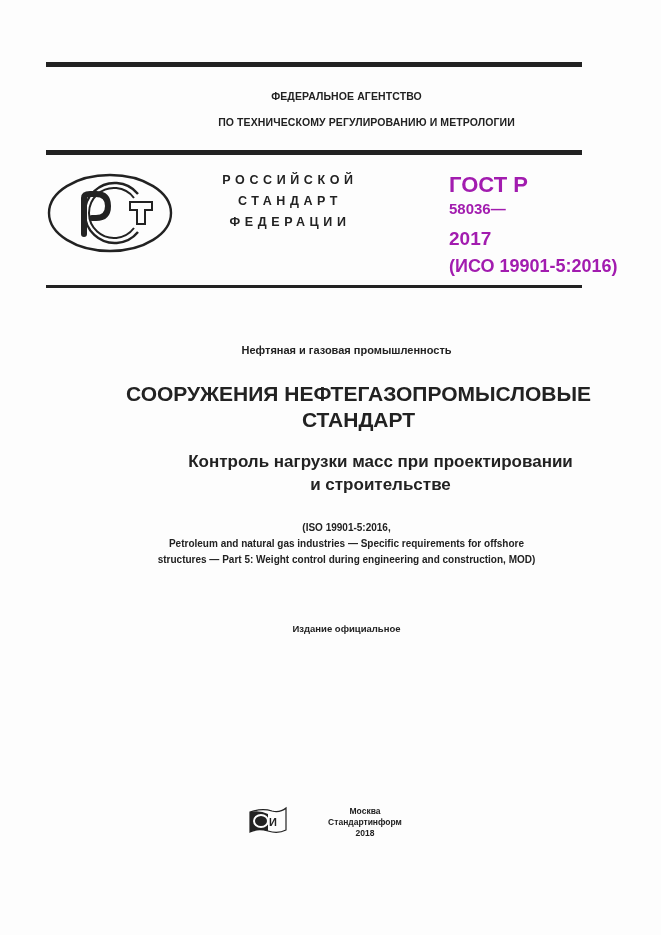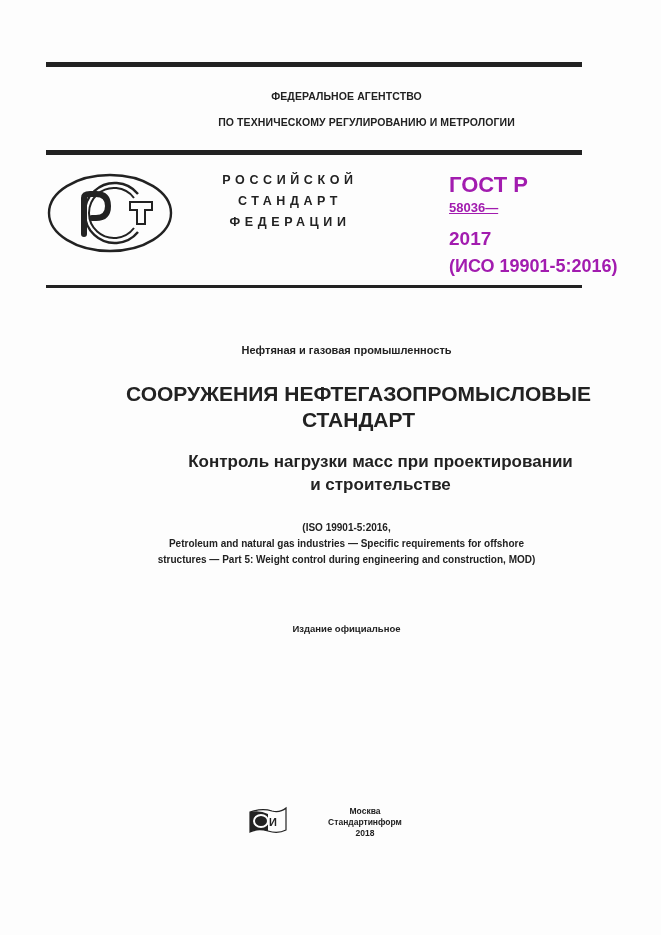--- a/index.html
+++ b/index.html
@@ -44,21 +44,21 @@
   </svg>
 </div>
 
 <div class="natstd" style="top:170px;">
   <div>РОССИЙСКОЙ</div>
   <div>СТАНДАРТ</div>
   <div>ФЕДЕРАЦИИ</div>
 </div>
 
 <div class="gost" style="top:172px;font-size:22px;">ГОСТ Р</div>
-<div class="gost" style="top:200px;font-size:13px;text-decoration:underline;">58036—</div>
+<div class="gost" style="top:200px;font-size:15px;">58036—</div>
 <div class="gost" style="top:228px;font-size:19px;">2017</div>
 <div class="gost" style="top:256px;font-size:18px;">(ИСО 19901-5:2016)</div>
 
 <div class="rule" style="top:285px;height:3px;"></div>
 
 <div class="abs center subject" style="top:344px;">Нефтяная и газовая промышленность</div>
 <div class="abs center title" style="top:381px;padding-left:12px;">
   <div>СООРУЖЕНИЯ НЕФТЕГАЗОПРОМЫСЛОВЫЕ</div>
   <div>СТАНДАРТ</div>
 </div>

